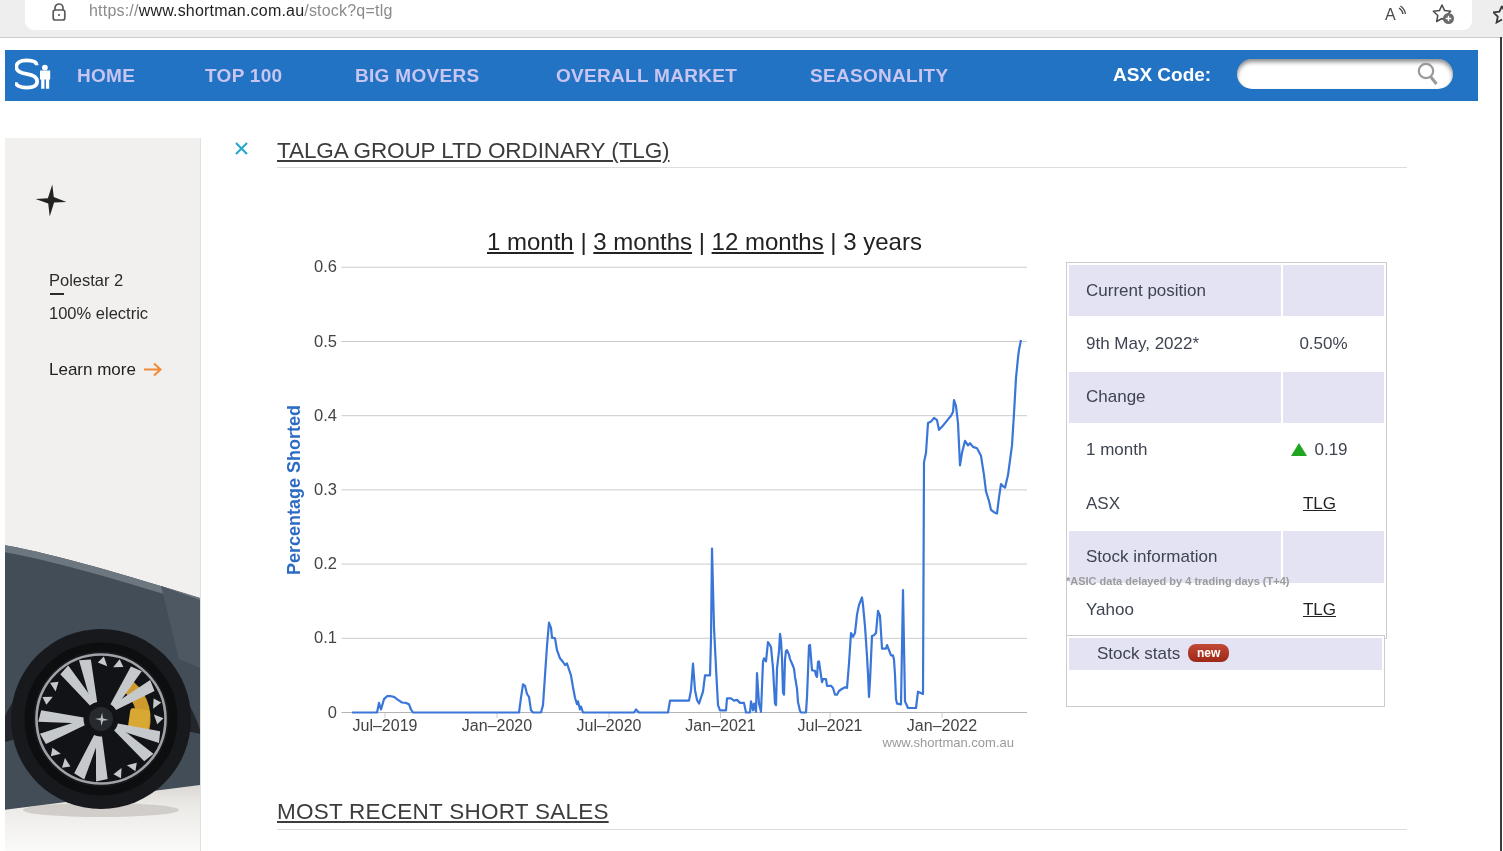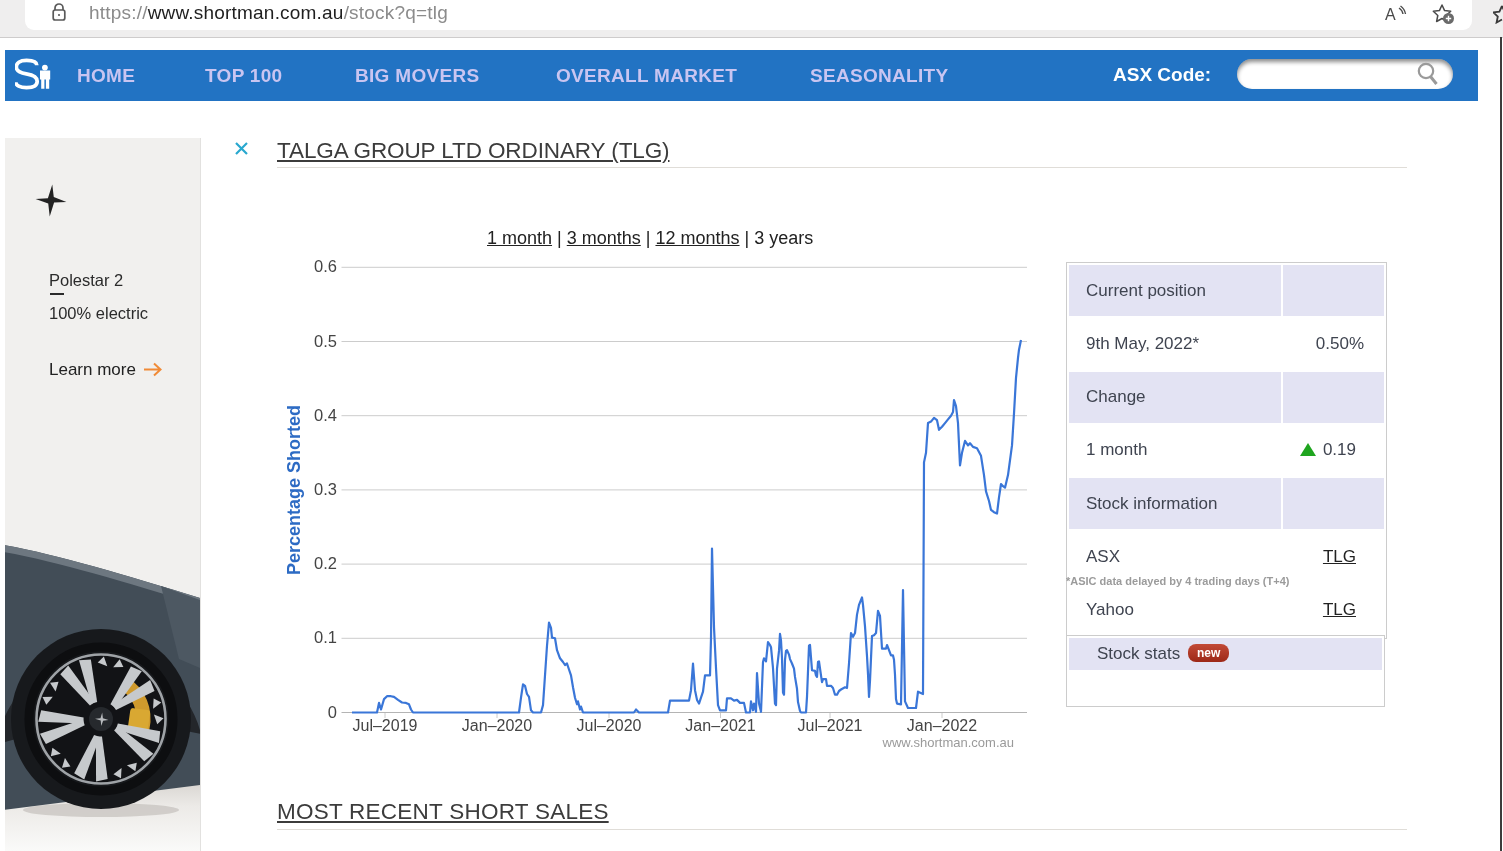--- a/index.html
+++ b/index.html
@@ -1,42 +1,42 @@
 <!DOCTYPE html>
 <html><head>
 <meta charset="utf-8">
 <style>
 html,body{margin:0;padding:0;background:#fff;font-family:"Liberation Sans",sans-serif;}
 body{width:1503px;height:851px;position:relative;overflow:hidden;}
 .abs{position:absolute;}
 
 #chrome{left:0;top:0;width:1503px;height:37px;background:#efeeee;border-bottom:1px solid #cecccc;}
 #addrbar{left:25px;top:0;width:1447px;height:30px;background:#fff;border-radius:0 0 9px 9px;}
-#url{left:89px;top:2px;font-size:19px;color:#8b8b8b;letter-spacing:0.2px;position:absolute;}
+#url{left:89px;top:2px;font-size:16px;color:#8b8b8b;letter-spacing:0.2px;position:absolute;}
 #url b{color:#1f1f1f;font-weight:normal;}
 
 #nav{left:5px;top:50px;width:1473px;height:51px;background:#2273c3;}
 .mitem{position:absolute;top:65px;font-size:19px;font-weight:bold;color:#c9c5f1;letter-spacing:0.3px;}
 #asxlab{position:absolute;left:1113px;top:64px;font-size:19px;font-weight:bold;color:#fff;}
 #spill{position:absolute;left:1237px;top:59px;width:216px;height:30px;background:#fff;border-radius:15px;box-shadow:inset 0 3px 4px rgba(0,0,0,0.45);}
 
 #ad{left:5px;top:138px;width:195px;height:713px;background:#f1f0ee;border-right:1px solid #e2e1df;}
 .adtxt{position:absolute;left:49px;color:#2b2b2b;font-size:16.5px;}
 
 .h1{position:absolute;left:277px;font-size:22.5px;color:#3c3c3c;letter-spacing:-0.1px;text-decoration:underline;}
 .hrule{position:absolute;left:277px;width:1130px;height:0;border-top:1px solid #e0ddd8;}
 
-#rangelinks{position:absolute;left:487px;top:228px;font-size:18px;color:#222;}
+#rangelinks{position:absolute;left:487px;top:228px;font-size:24px;color:#222;}
 #rangelinks a{color:#222;text-decoration:underline;}
 
 #ptable{position:absolute;left:1066px;top:262px;width:321px;height:377px;border:1px solid #ccc;background:#fff;box-sizing:border-box;}
 #ptable table{border-collapse:separate;border-spacing:2px;width:100%;height:100%;font-size:17px;color:#3f4450;}
 #ptable td{padding:0 0 0 17px;vertical-align:middle;white-space:nowrap;}
 td.hd{background:#e3e3f3;}
-#ptable td.v{text-align:right;padding:0 28px 0 0;}
+#ptable td.v{text-align:center;padding:0 28px 0 0;}
 .tri{display:inline-block;width:0;height:0;border-left:8.5px solid transparent;border-right:8.5px solid transparent;border-bottom:13.5px solid #1fa51f;margin-right:7px;position:relative;top:1px;}
 a.tlg{color:#222;text-decoration:underline;}
 #foot{position:absolute;left:1066px;top:575px;font-size:11px;font-weight:bold;color:#9b9b9b;}
 
 #sstats{position:absolute;left:1066px;top:635px;width:319px;height:72px;border:1px solid #ccc;box-sizing:border-box;background:#fff;}
 #sstats .r1{position:absolute;left:2px;top:2px;right:2px;height:32px;background:#e3e3f3;}
 #sstats .t{position:absolute;left:18px;top:8px;font-size:17px;color:#3f4450;margin-left:12px;}
 #newb{position:absolute;left:121px;top:8px;background:linear-gradient(#c24a36,#9d2817);color:#fff;font-size:12px;font-weight:bold;padding:1.5px 9px 2.5px;border-radius:8px;}
 #sstats .r2{position:absolute;left:18px;top:42px;font-size:18px;color:#222;}
 #sstats .r2 a{color:#222;text-decoration:underline;}
@@ -213,26 +213,26 @@
         </tr>
 <tr>
           <td class="hd">Change</td>
           <td class="hd" style="padding:0"></td>
         </tr>
 <tr>
           <td>1 month</td>
           <td class="v"><span class="tri"></span>0.19</td>
         </tr>
 <tr>
+          <td>ASX</td>
+          <td class="v"><a class="tlg">TLG</a></td>
+        </tr>
+<tr>
           <td class="hd">Stock information</td>
           <td class="hd" style="padding:0"></td>
-        </tr>
-<tr>
-          <td>ASX</td>
-          <td class="v"><a class="tlg">TLG</a></td>
         </tr>
 <tr>
           <td>Yahoo</td>
           <td class="v"><a class="tlg">TLG</a></td>
         </tr>
 </tbody>
     </table>
 </div>
 <div id="foot">*ASIC data delayed by 4 trading days (T+4)</div>
 

